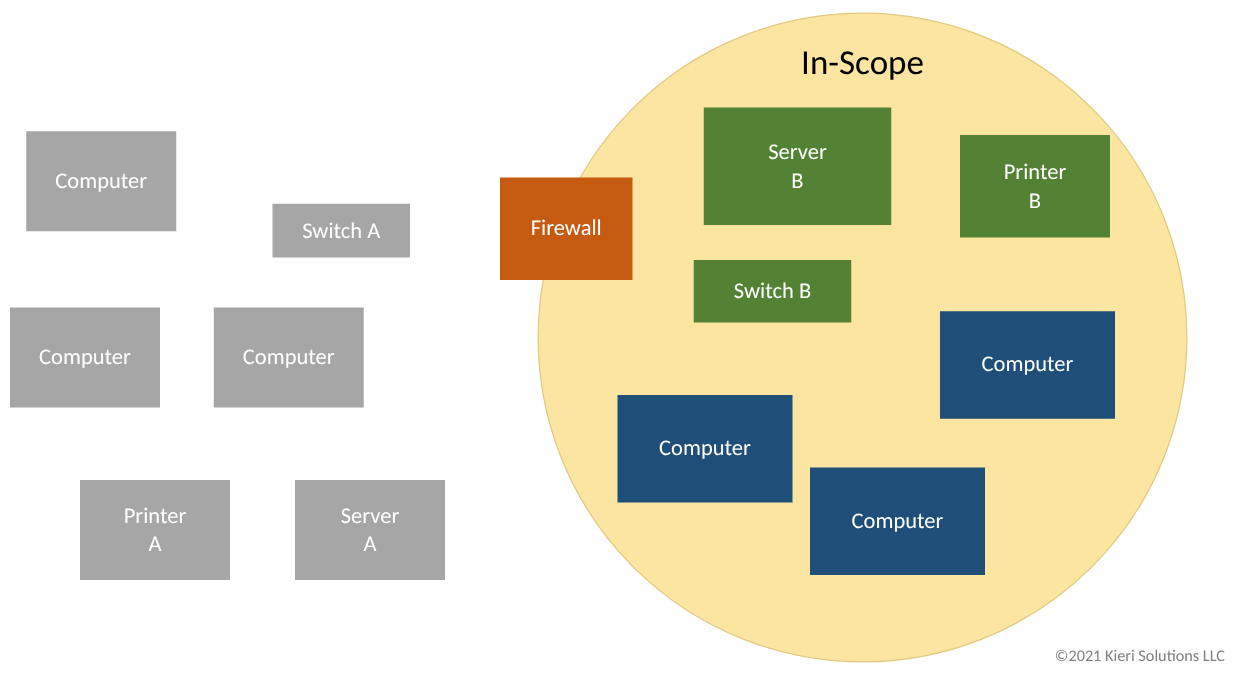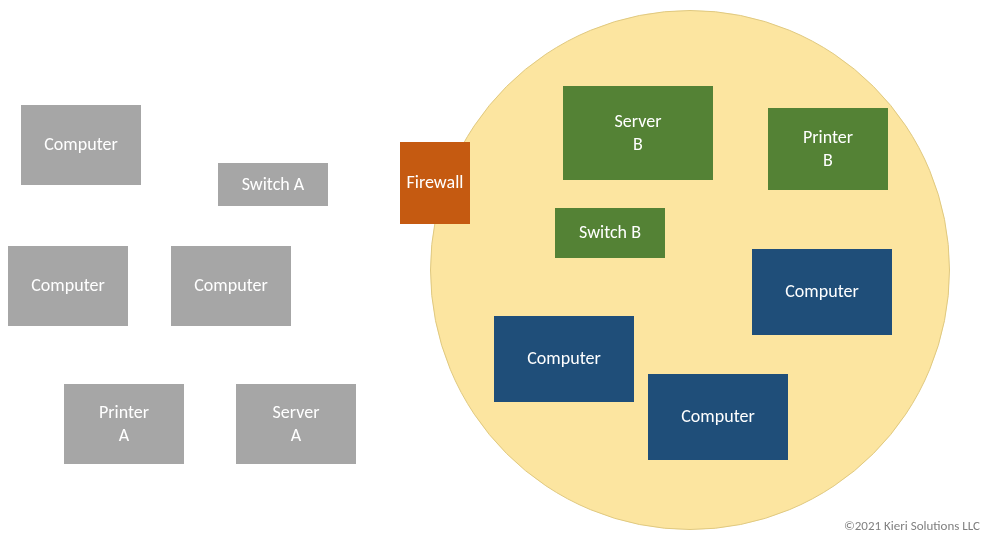--- a/index.html
+++ b/index.html
@@ -51,51 +51,52 @@
     font-size: 13px;
     color: #808080;
   }
 </style>
 </head>
 <body>
 
 <div class="canvas">
 
   <div class="scope-circle" id="scope-circle" style="left: 430px; top: 10px; width: 520px; height: 520px;"></div>
+  <div class="scope-title" id="scope-title" style="left: 620px; top: 32px; width: 140px;">In-Scope</div>
 
   <div class="node gray" id="out_computer_1" style="left: 21px; top: 105px; width: 120px; height: 80px;">
       <span>Computer</span>
     </div>
   <div class="node gray" id="out_switch_a" style="left: 218px; top: 163px; width: 110px; height: 43px; align-items: center;">
       <span>Switch A</span>
     </div>
   <div class="node gray" id="out_computer_2" style="left: 8px; top: 246px; width: 120px; height: 80px;">
       <span>Computer</span>
     </div>
   <div class="node gray" id="out_computer_3" style="left: 171px; top: 246px; width: 120px; height: 80px;">
       <span>Computer</span>
     </div>
   <div class="node gray" id="out_printer_a" style="left: 64px; top: 384px; width: 120px; height: 80px;">
       <span>Printer<br>A</span>
     </div>
   <div class="node gray" id="out_server_a" style="left: 236px; top: 384px; width: 120px; height: 80px;">
       <span>Server<br>A</span>
     </div>
 
-  <div class="node orange" id="firewall" style="left: 400px; top: 142px; width: 70px; height: 82px;">
+  <div class="node orange" id="firewall" style="left: 400px; top: 142px; width: 106px; height: 82px;">
       <span>Firewall</span>
     </div>
 
   <div class="node green" id="in_server_b" style="left: 563px; top: 86px; width: 150px; height: 94px;">
       <span>Server<br>B</span>
     </div>
   <div class="node green" id="in_printer_b" style="left: 768px; top: 108px; width: 120px; height: 82px;">
       <span>Printer<br>B</span>
     </div>
-  <div class="node green" id="in_switch_b" style="left: 555px; top: 208px; width: 110px; height: 50px;">
+  <div class="node green" id="in_switch_b" style="left: 555px; top: 208px; width: 126px; height: 50px;">
       <span>Switch B</span>
     </div>
 
   <div class="node navy" id="in_computer_r" style="left: 752px; top: 249px; width: 140px; height: 86px;">
       <span>Computer</span>
     </div>
   <div class="node navy" id="in_computer_l" style="left: 494px; top: 316px; width: 140px; height: 86px;">
       <span>Computer</span>
     </div>
   <div class="node navy" id="in_computer_b" style="left: 648px; top: 374px; width: 140px; height: 86px;">

